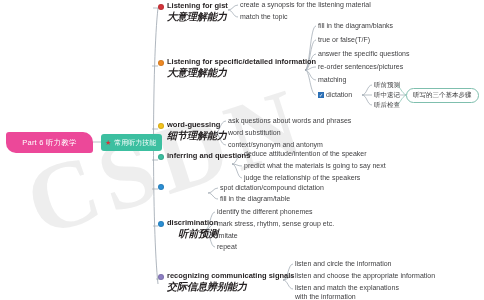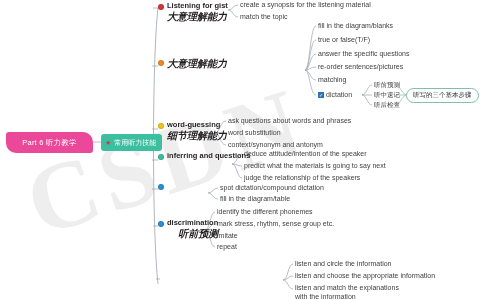--- a/index.html
+++ b/index.html
@@ -190,20 +190,21 @@
       <span class="en">Listening for gist</span>
       <span class="zh">大意理解能力</span>
     </span>
   </div>
   <div class="l3" style="left:240px; top:1px;">create a synopsis for the listening material</div>
   <div class="l3" style="left:240px; top:13px;">match the topic</div>
 
   <div class="l2" style="left:158px; top:58px;">
     <span class="dot" style="background:#f08a24"></span>
     <span class="txt">
+      <span class="en">Listening for specific/detailed information</span>
       <span class="zh">大意理解能力</span>
     </span>
   </div>
   <div class="l3" style="left:318px; top:22px;">fill in the diagram/blanks</div>
   <div class="l3" style="left:318px; top:36px;">true or false(T/F)</div>
   <div class="l3" style="left:318px; top:50px;">answer the specific questions</div>
   <div class="l3" style="left:318px; top:63px;">re-order sentences/pictures</div>
   <div class="l3" style="left:318px; top:76px;">matching</div>
 
   <div class="dict" style="left:318px; top:91px;">
@@ -247,17 +248,24 @@
     <span class="txt">
       <span class="en">discrimination</span>
       <span class="zh">听前预测</span>
     </span>
   </div>
   <div class="l3" style="left:217px; top:208px;">identify the different phonemes</div>
   <div class="l3" style="left:217px; top:220px;">mark stress, rhythm, sense group etc.</div>
   <div class="l3" style="left:217px; top:232px;">imitate</div>
   <div class="l3" style="left:217px; top:243px;">repeat</div>
 
+  <div class="l2" style="left:158px; top:272px;">
+    <span class="dot" style="background:#8e7fc4"></span>
+    <span class="txt">
+      <span class="en">recognizing communicating signals</span>
+      <span class="zh">交际信息辨别能力</span>
+    </span>
+  </div>
   <div class="l3" style="left:295px; top:260px;">listen and circle the information</div>
   <div class="l3" style="left:295px; top:272px;">listen and choose the appropriate information</div>
   <div class="l3 wrap" style="left:295px; top:284px;">listen and match the explanations with the information</div>
 
 </div>
 
 </body></html>

